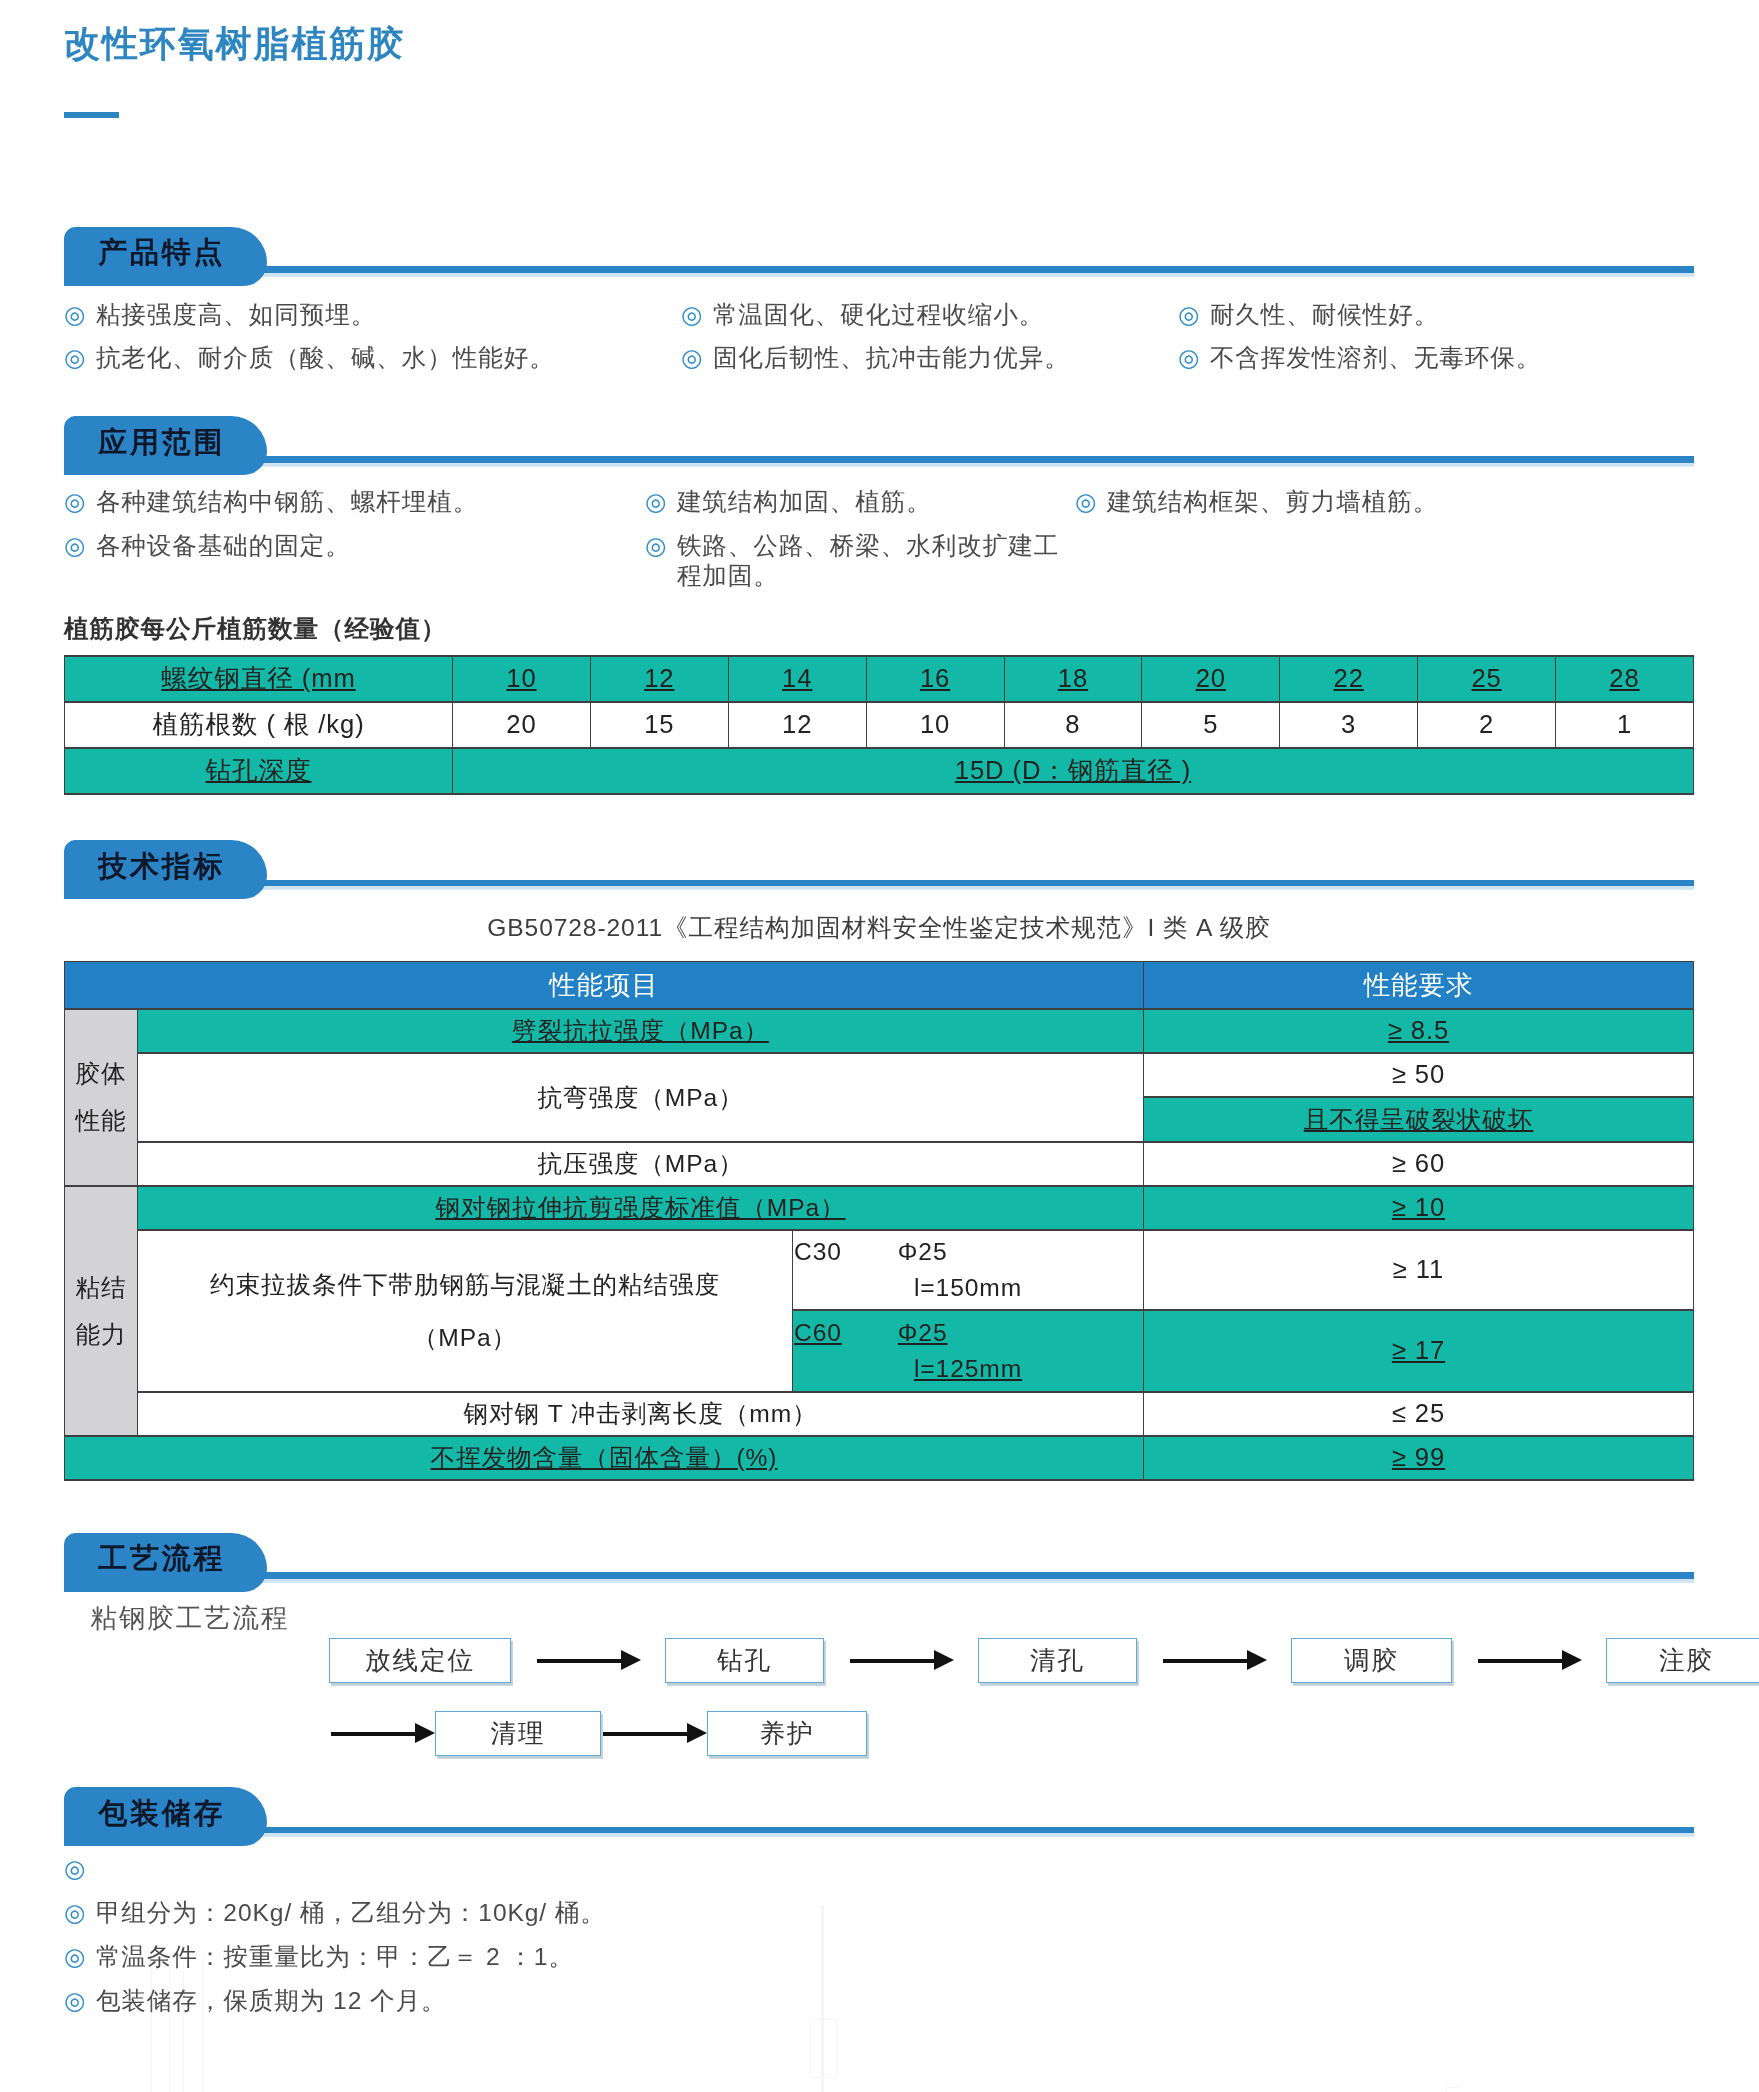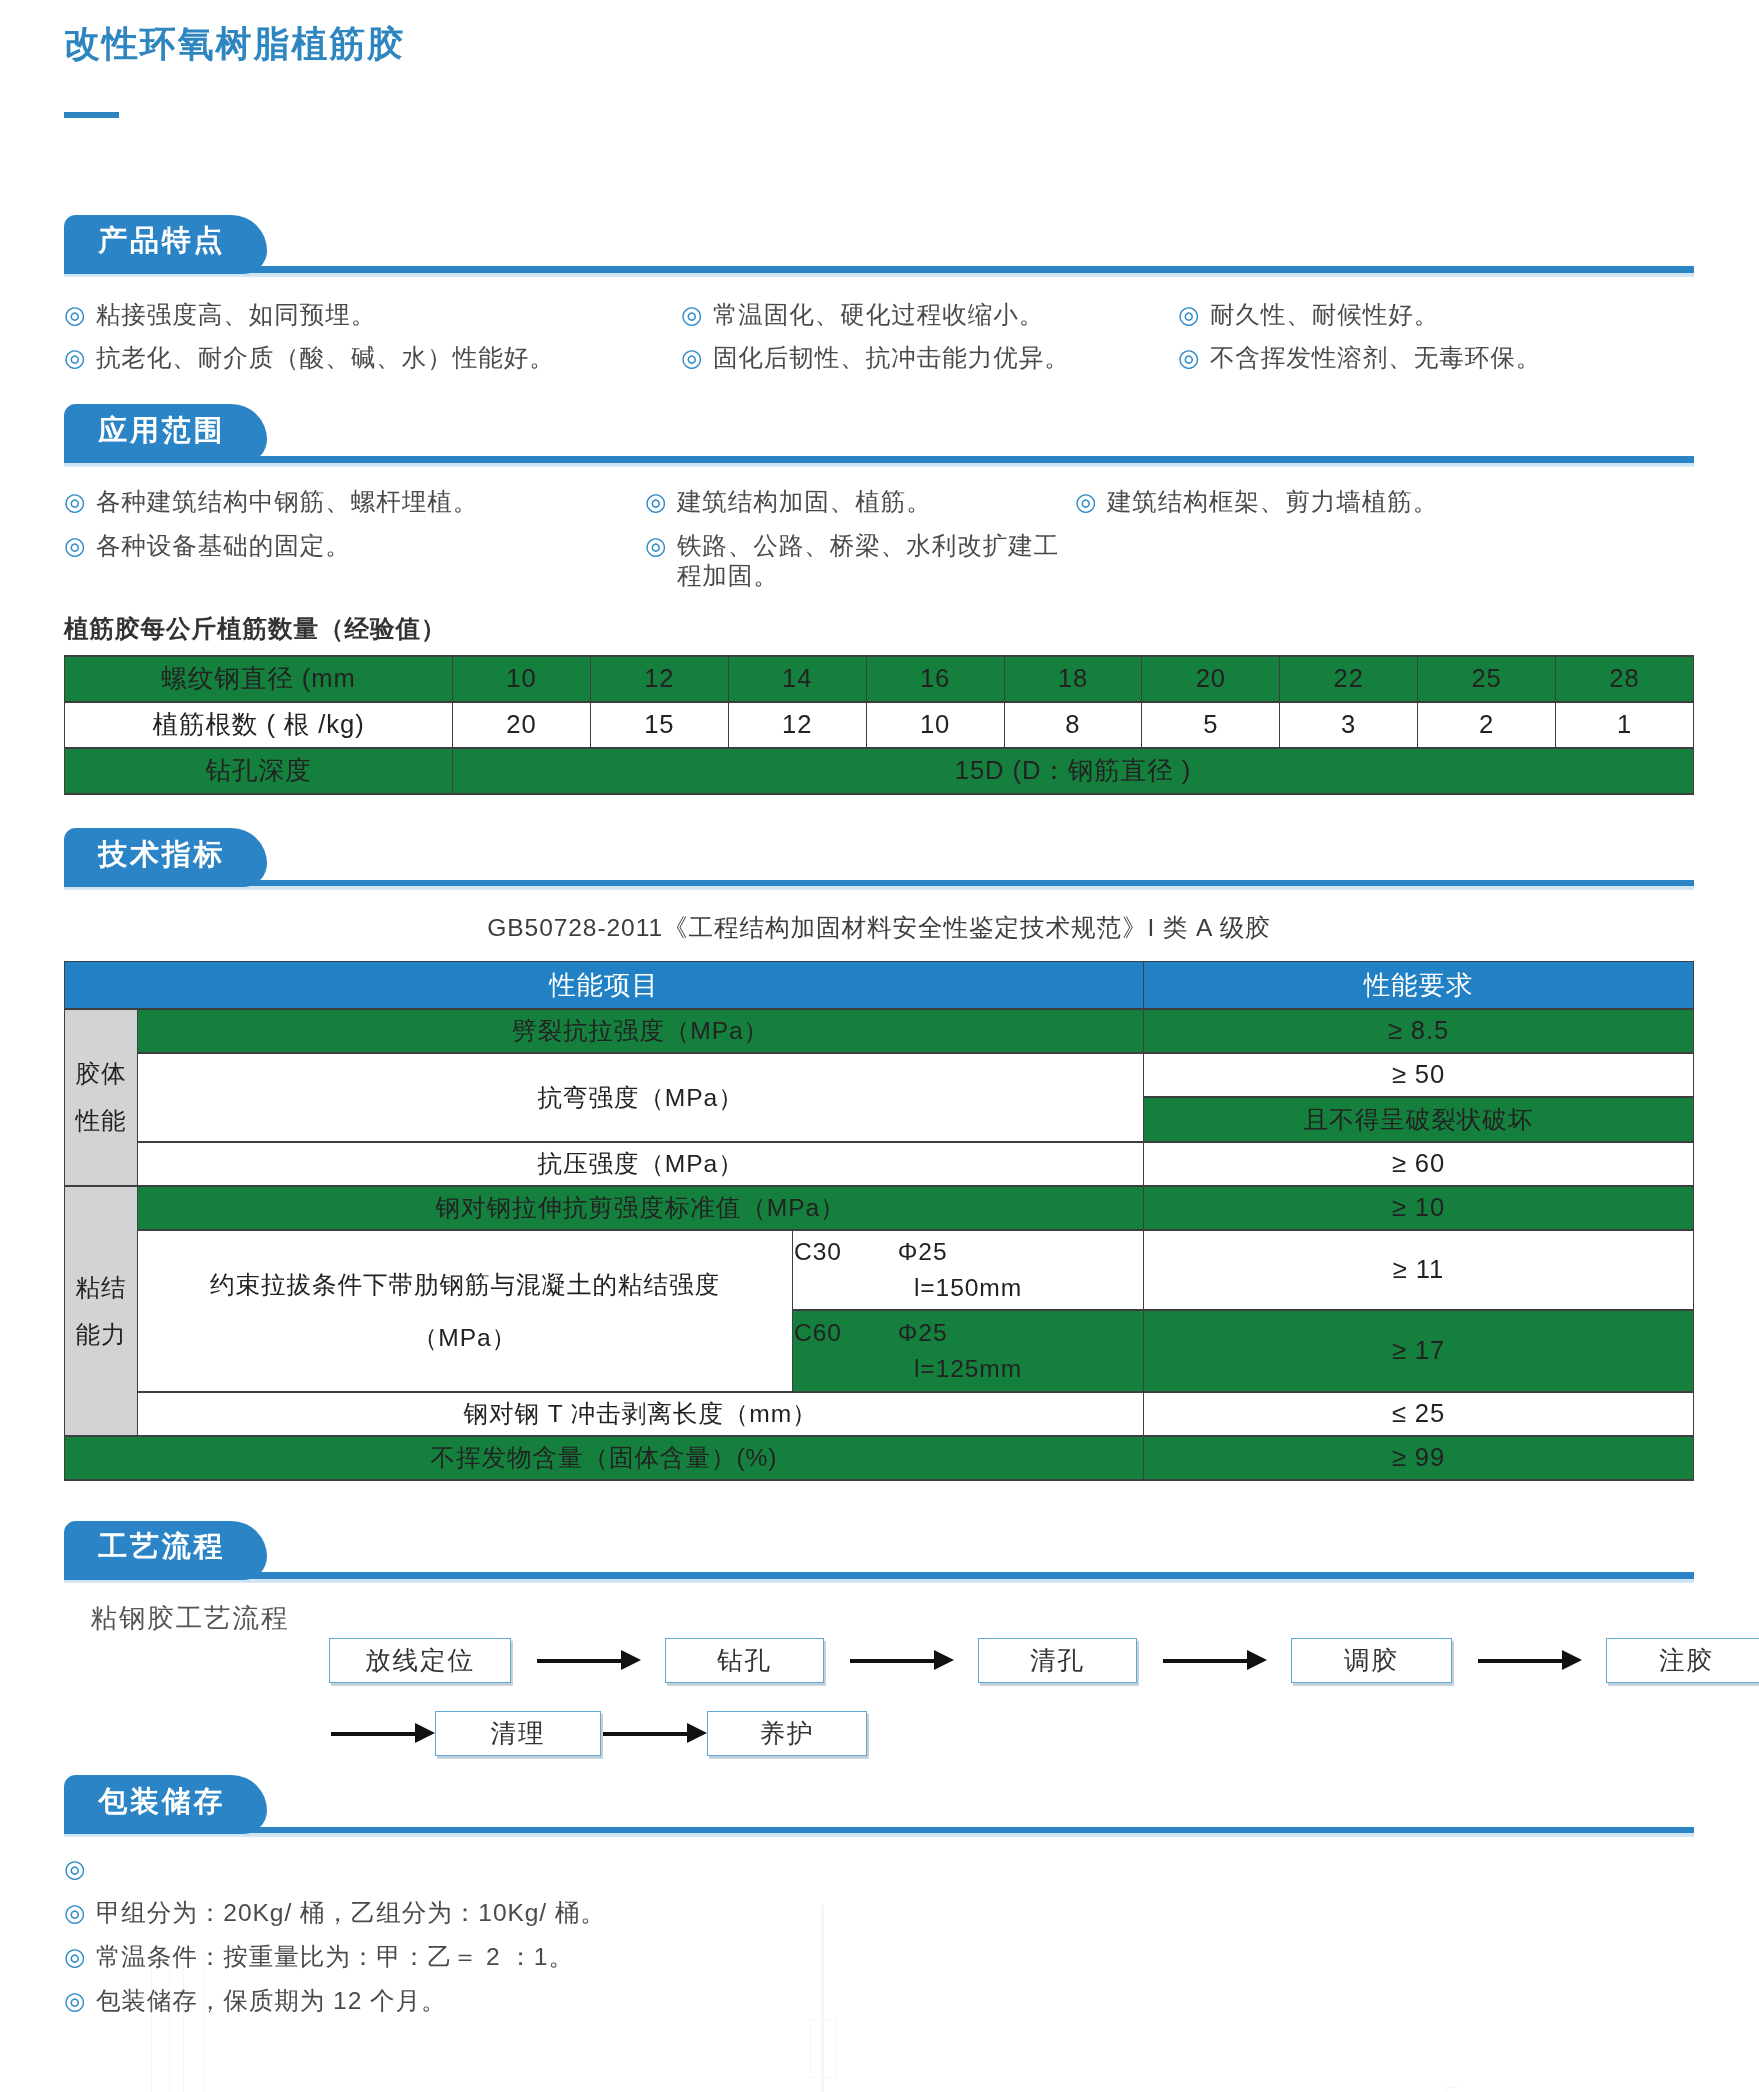--- a/index.html
+++ b/index.html
@@ -11,24 +11,24 @@
 
   
   .title{margin:24px 0 0 0;font-size:36px;font-weight:bold;color:#2e86c1;letter-spacing:1.9px;line-height:40px;}
   .title-dash{margin-top:48px;width:55px;height:5.7px;background:#2e86c1;}
   .intro{margin:13.2px 0 0 0;font-size:24.6px;line-height:36px;color:#4a4a4a;text-indent:2em;letter-spacing:0.9px;}
 
   
   .sec{position:relative;height:61px;}
   .sec-rule{position:absolute;left:0;right:0;bottom:2.8px;height:6.6px;background:#2a84c6;box-shadow:0 3.8px 0 #cfe4f3;}
   .sec-badge{
-    position:absolute;left:0;top:0;height:59px;min-width:203px;box-sizing:border-box;
+    position:absolute;left:0;top:12px;height:59px;min-width:203px;box-sizing:border-box;
     background:#2a84c6;border-radius:13.2px 40px 26.5px 0;
     display:flex;align-items:center;justify-content:center;
-    color:#ffffff;font-size:29px;font-weight:bold;letter-spacing:2.8px;padding:0 34px 5.7px 26.5px;
+    color:#0f172a;font-size:29px;font-weight:bold;letter-spacing:2.8px;padding:0 34px 5.7px 26.5px;
   }
   .m-feat{margin-top:97px;}
   .m-app{margin-top:31px;}
   .m-tech{margin-top:33px;}
   .m-proc{margin-top:40px;}
   .m-pack{margin-top:19px;}
 
   
   .bullet{display:flex;align-items:flex-start;font-size:24.6px;line-height:30px;color:#4a4a4a;letter-spacing:0.9px;}
   .bi{color:#2f8cc9;margin-right:9.5px;font-size:24.6px;flex:0 0 auto;}
@@ -40,21 +40,21 @@
 
   
   .tcaption{margin:24px 0 0 0;font-size:24.6px;font-weight:bold;color:#333;line-height:28px;letter-spacing:0.9px;}
   table{border-collapse:collapse;width:100%;table-layout:fixed;}
   .t1{margin-top:12.3px;}
   .t1 td{
     border:0.9px solid #3f3f3f;border-top-width:2.8px;border-bottom-width:2.8px;
     height:42px;text-align:center;font-size:25.6px;color:#222;letter-spacing:0.9px;
   }
   .t1 col.c-lab{width:388px;}
-  tr.gray td, td.gray{background:#15803d;}
+  tr.gray td, td.gray{background:#14b8a6;text-decoration:underline;}
 
   
   .std-note{margin:24.6px 0 0 0;font-size:24.6px;color:#3d3d3d;text-align:center;line-height:28px;letter-spacing:0.9px;}
   .t2{margin-top:19px;}
   .t2 td{
     border:0.9px solid #3f3f3f;border-top-width:2.8px;border-bottom-width:2.8px;
     text-align:center;font-size:24.6px;color:#222;letter-spacing:0.9px;vertical-align:middle;
   }
   .t2 tr.head td{background:#2181c4;color:#fff;font-size:26.5px;height:44px;border-top-width:1.9px;}
   .t2 col.c-grp{width:73px;}

